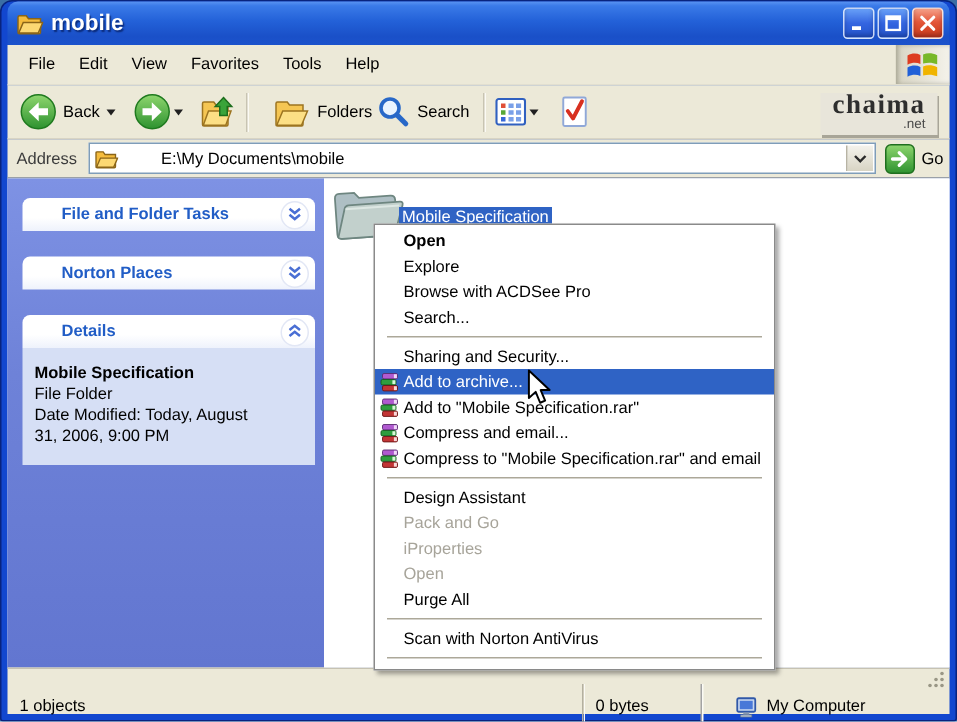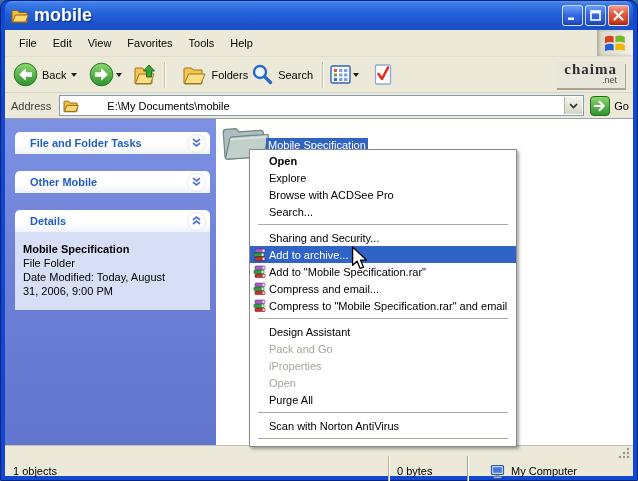--- a/index.html
+++ b/index.html
@@ -16,21 +16,21 @@
     display:flex;flex-direction:column;
   }
   
   .titlebar{
     height:29px;flex:0 0 29px;display:flex;align-items:center;
     border-radius:7px 7px 0 0;
     background:linear-gradient(180deg,#5a93f2 0%,#3a7ae8 10%,#2361d8 45%,#1a50c8 80%,#1b52cc 100%);
     padding:0 4px 0 6px;
   }
   .titlebar .title{
-    color:#fff;font-weight:bold;font-size:18px;margin-left:5px;flex:1;
+    color:#fff;font-weight:bold;font-size:15px;margin-left:5px;flex:1;
     text-shadow:1px 1px 1px #0a2a7a;
   }
   .tb-btn{
     width:21px;height:21px;border-radius:3px;margin-left:2px;
     border:1px solid rgba(255,255,255,.75);box-sizing:border-box;
     display:flex;align-items:center;justify-content:center;
     background:linear-gradient(180deg,#68a0f8 0%,#3465e0 50%,#2354cc 100%);
     box-shadow:inset 0 -2px 3px rgba(0,0,30,.25);
   }
   .tb-btn.close{background:linear-gradient(180deg,#f5a088 0%,#e4573a 45%,#c83818 100%);}
@@ -53,21 +53,21 @@
   }
   .tool-group{display:flex;align-items:center;}
   .tool-label{margin:0 3px 0 4px;}
   .caret-down{width:0;height:0;border-left:3.5px solid transparent;border-right:3.5px solid transparent;border-top:4px solid #202020;margin:0 6px 0 2px;}
   .tool-sep{width:1px;height:26px;background:#c8c4b2;border-right:1px solid #fbfaf4;margin:0 6px;}
   .chaima{
     position:absolute;right:8px;top:5px;background:#e8e5da;
     padding:2px 8px 3px 8px;color:#2e2e2e;
     box-shadow:1px 2px 0 #a8a598;line-height:10px;text-align:left;
   }
-  .chaima .l1{font-weight:bold;font-size:15px;letter-spacing:1px;font-family:"Liberation Serif",serif;}
+  .chaima .l1{font-weight:bold;font-size:18px;letter-spacing:1px;font-family:"Liberation Serif",serif;}
   .chaima .l2{font-size:9px;display:block;text-align:right;color:#4a4a4a;}
   
   .addressbar{
     height:25px;flex:0 0 25px;background:#ece9d8;display:flex;align-items:center;
     padding:0 4px 0 6px;border-bottom:1px solid #9aa0a8;
   }
   .addr-label{color:#3c3c3c;margin-right:8px;}
   .addr-input{
     flex:1;height:21px;background:#fff;border:1px solid #7f9db9;box-sizing:border-box;
     display:flex;align-items:center;padding-left:3px;position:relative;gap:24px;
@@ -84,21 +84,21 @@
   .content{flex:1;display:flex;min-height:0;background:#fff;}
   .taskpane{
     width:211px;flex:0 0 211px;box-sizing:border-box;
     background:linear-gradient(180deg,#7e92e4 0%,#6e82d8 40%,#6276d0 100%);
     padding:13px 6px 0 10px;
   }
   .panel{margin-bottom:17px;}
   .panel-header{
     height:22px;background:linear-gradient(180deg,#ffffff 60%,#eef2fc 100%);
     border-radius:5px 5px 0 0;display:flex;align-items:center;
-    padding:0 4px 0 15px;color:#215dc6;font-weight:bold;
+    padding:0 4px 0 26px;color:#215dc6;font-weight:bold;
   }
   .panel-header .ph-title{flex:1;}
   .chev-btn{width:19px;height:19px;border-radius:50%;background:#fff;border:1px solid #e2e7f5;box-sizing:border-box;display:flex;align-items:center;justify-content:center;}
   .panel-body{background:#d6dff5;padding:10px 8px 12px 8px;line-height:14px;}
   .pb-name{font-weight:bold;}
   .pb-modified{margin-top:0;}
   .filearea{flex:1;background:#fff;position:relative;}
   
   .big-folder{position:absolute;left:220px;top:121px;z-index:1;}
   .sel-label{
@@ -280,21 +280,21 @@
           <span class="ph-title">File and Folder Tasks</span>
           <span class="chev-btn">
             <svg width="11" height="10" viewBox="0 0 11 10">
                 <path d="M2,1.2 L5.5,4 L9,1.2 M2,5.2 L5.5,8 L9,5.2" stroke="#4a6fd4" stroke-width="1.7" fill="none"></path>
               </svg>
           </span>
         </div>
       </div>
       <div class="panel">
         <div class="panel-header">
-          <span class="ph-title">Other Mobile</span>
+          <span class="ph-title">Norton Places</span>
           <span class="chev-btn">
             <svg width="11" height="10" viewBox="0 0 11 10">
                 <path d="M2,1.2 L5.5,4 L9,1.2 M2,5.2 L5.5,8 L9,5.2" stroke="#4a6fd4" stroke-width="1.7" fill="none"></path>
               </svg>
           </span>
         </div>
       </div>
       <div class="panel">
         <div class="panel-header">
           <span class="ph-title">Details</span>

